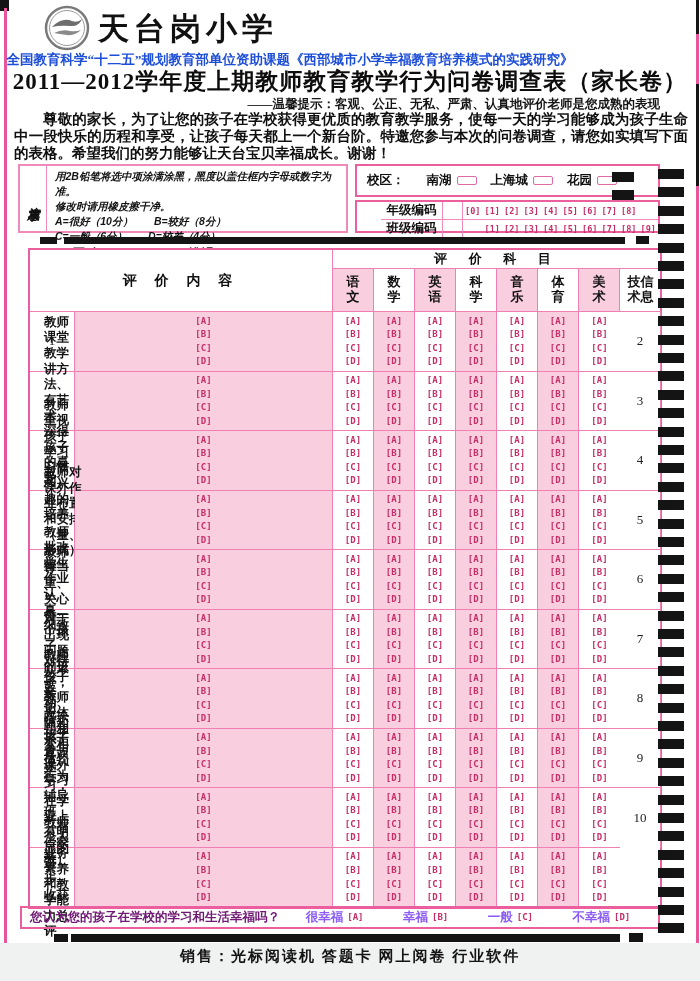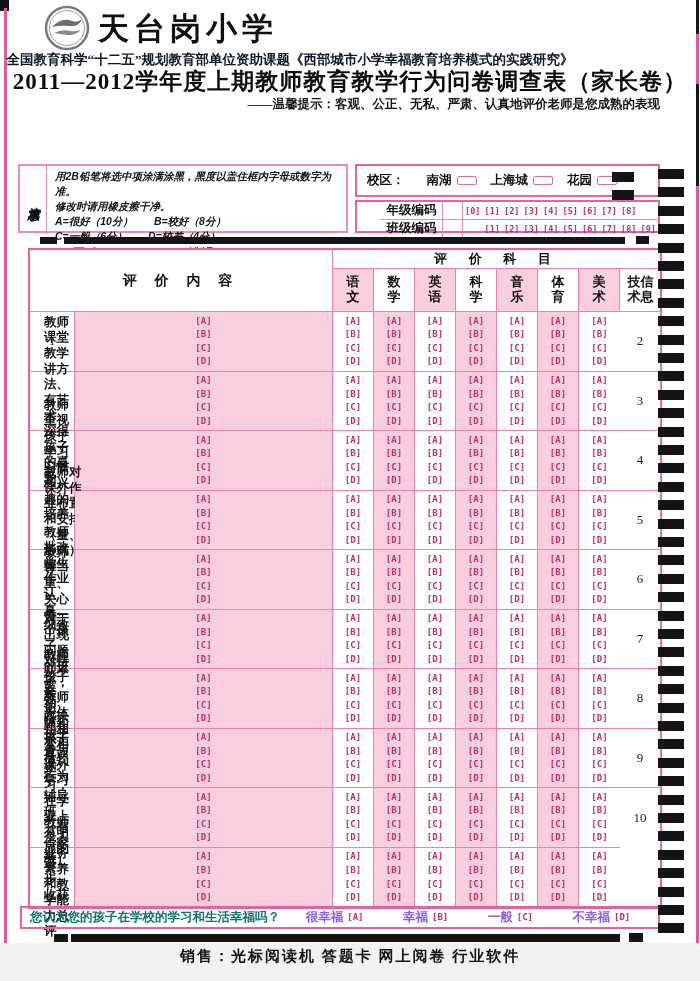--- a/index.html
+++ b/index.html
@@ -10,21 +10,21 @@
   .edge { position:absolute; }
   .left-edge-line { left:4px; top:8px; width:3px; height:966px; background:#e8559b; }
   .corner-mark-tl { left:0; top:0; width:9px; height:11px; background:#151515; }
   .right-edge-seg { width:3px; }
 
   
   .logo-wrap { position:absolute; left:44px; top:5px; width:46px; height:46px; }
   .school-name { position:absolute; left:98px; top:8px; font-family:"Liberation Serif", serif;
     font-weight:bold; font-size:31px; letter-spacing:5px; color:#111; }
   .project-line { position:absolute; left:0; top:51px; width:580px; text-align:center;
-    font-family:"Liberation Serif", serif; font-weight:bold; font-size:13.5px; color:#0f172a; }
+    font-family:"Liberation Serif", serif; font-weight:bold; font-size:13.5px; color:#1d4ed8; }
   .main-title { position:absolute; left:0; top:66px; width:700px; text-align:center;
     font-family:"Liberation Serif", serif; font-weight:bold; font-size:23px; color:#0d0d0d; letter-spacing:1px; }
   .tip-line { position:absolute; left:0; top:96px; width:660px; text-align:right;
     font-family:"Liberation Serif", serif; font-weight:bold; font-size:12.5px; color:#161616; }
   .greeting { position:absolute; left:14px; top:111px; width:674px; text-indent:2em;
     font-family:"Liberation Serif", serif; font-weight:600; font-size:14.5px; line-height:1.18;
     color:#101010; text-align:justify; }
 
   
   .notice-box { position:absolute; left:18px; top:164px; width:330px; height:69px;
@@ -89,21 +89,21 @@
   .num-cell { font-family:"Liberation Serif", serif; font-size:13px; color:#222; }
   .text-cell { justify-content:flex-start; padding-left:14px; padding-right:4px;
     font-size:12.5px; font-weight:bold; color:#141414; line-height:1.25; text-align:left; }
   .bubble-cell { flex-direction:column; justify-content:space-evenly; }
   .bubble { font-family:"DejaVu Sans Mono", monospace; font-weight:bold; font-size:9px;
     color:#c62e68; line-height:1; cursor:pointer; }
 
   
   .happy-row { position:absolute; left:20px; top:906px; width:640px; height:23px;
     border:2px solid #ec5f9f; display:flex; align-items:center; padding:0 8px; }
-  .happy-q { font-size:12.5px; font-weight:bold; color:#0f766e; }
+  .happy-q { font-size:12.5px; font-weight:bold; color:#701a75; }
   .happy-opts { flex:1; display:flex; justify-content:space-around; margin-left:6px; }
   .happy-opt { display:flex; align-items:center; gap:4px; }
   .happy-opt .hlabel { font-size:12.5px; font-weight:bold; color:#8b5cf6;font-family:Liberation Serif, serif; }
 
   
   .bottom-strip { position:absolute; left:0; top:943px; width:700px; height:38px; background:#f0f2f1; }
   .footer-line { position:absolute; left:0; top:947px; width:700px; text-align:center;
     font-family:"Liberation Serif", serif; font-weight:bold; font-size:15px; color:#141414; letter-spacing:2px; }
 </style>
 </head>
@@ -123,20 +123,21 @@
       <circle cx="23" cy="23" r="21" fill="none" stroke="#7a7a7a" stroke-width="2.5"></circle>
       <circle cx="23" cy="23" r="17.5" fill="none" stroke="#9a9a9a" stroke-width="1"></circle>
       <path d="M8 22 q10 -10 20 -6 q6 2 10 -2 q-3 8 -12 7 q-10 -1 -18 1 z" fill="#6e6e6e"></path>
       <path d="M10 28 q8 -4 16 -2 q6 1 11 -1 q-6 6 -14 5 q-8 -1 -13 -2 z" fill="#8a8a8a"></path>
     </svg>
   </div>
   <div class="school-name">天台岗小学</div>
   <div class="project-line">全国教育科学“十二五”规划教育部单位资助课题《西部城市小学幸福教育培养模式的实践研究》</div>
   <div class="main-title">2011—2012学年度上期教师教育教学行为问卷调查表（家长卷）</div>
   <div class="tip-line">——温馨提示：客观、公正、无私、严肃、认真地评价老师是您成熟的表现</div>
+  <div class="greeting">尊敬的家长，为了让您的孩子在学校获得更优质的教育教学服务，使每一天的学习能够成为孩子生命中一段快乐的历程和享受，让孩子每天都上一个新台阶。特邀您参与本次的问卷调查，请您如实填写下面的表格。希望我们的努力能够让天台宝贝幸福成长。谢谢！</div>
 
   <div class="notice-box">
     <div class="notice-label">
       <span>注意事项</span>
     </div>
     <div class="notice-content">
       <div>用2B铅笔将选中项涂满涂黑，黑度以盖住框内字母或数字为准。</div>
       <div>修改时请用橡皮擦干净。</div>
       <div>A=很好（10分）　　B=较好（8分）</div>
       <div>C=一般（6分）　　D=较差（4分）</div>

